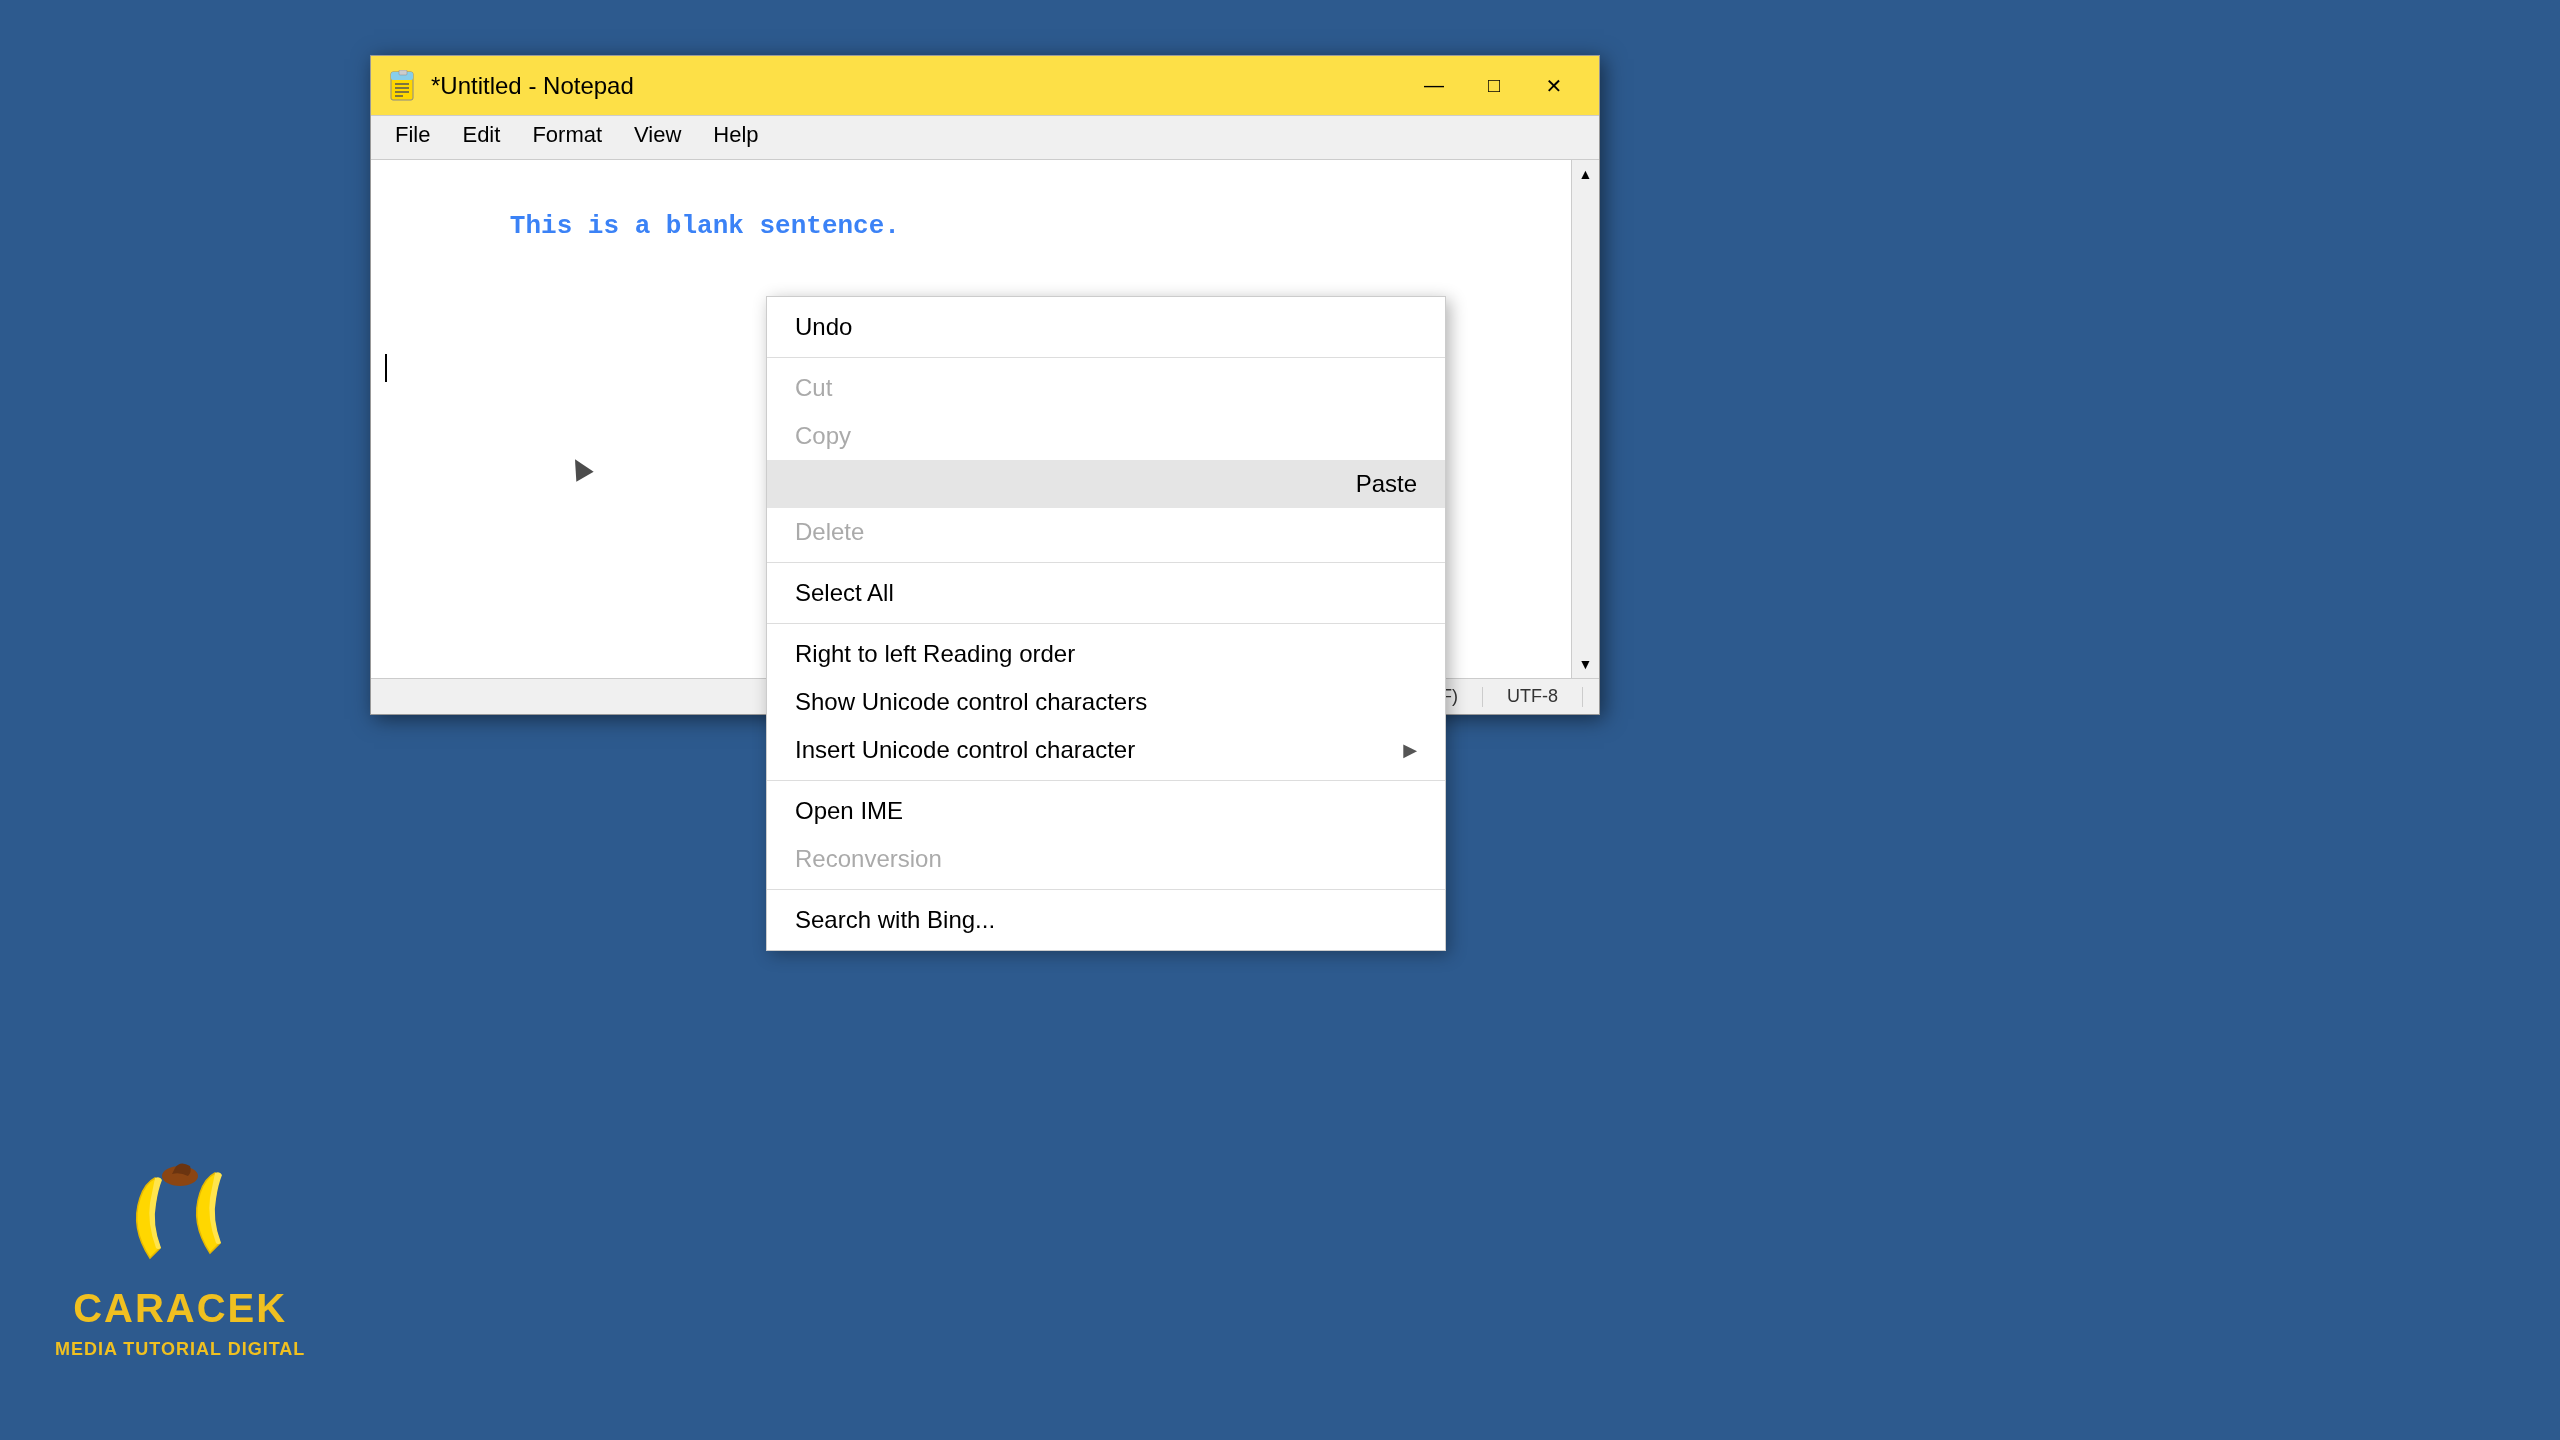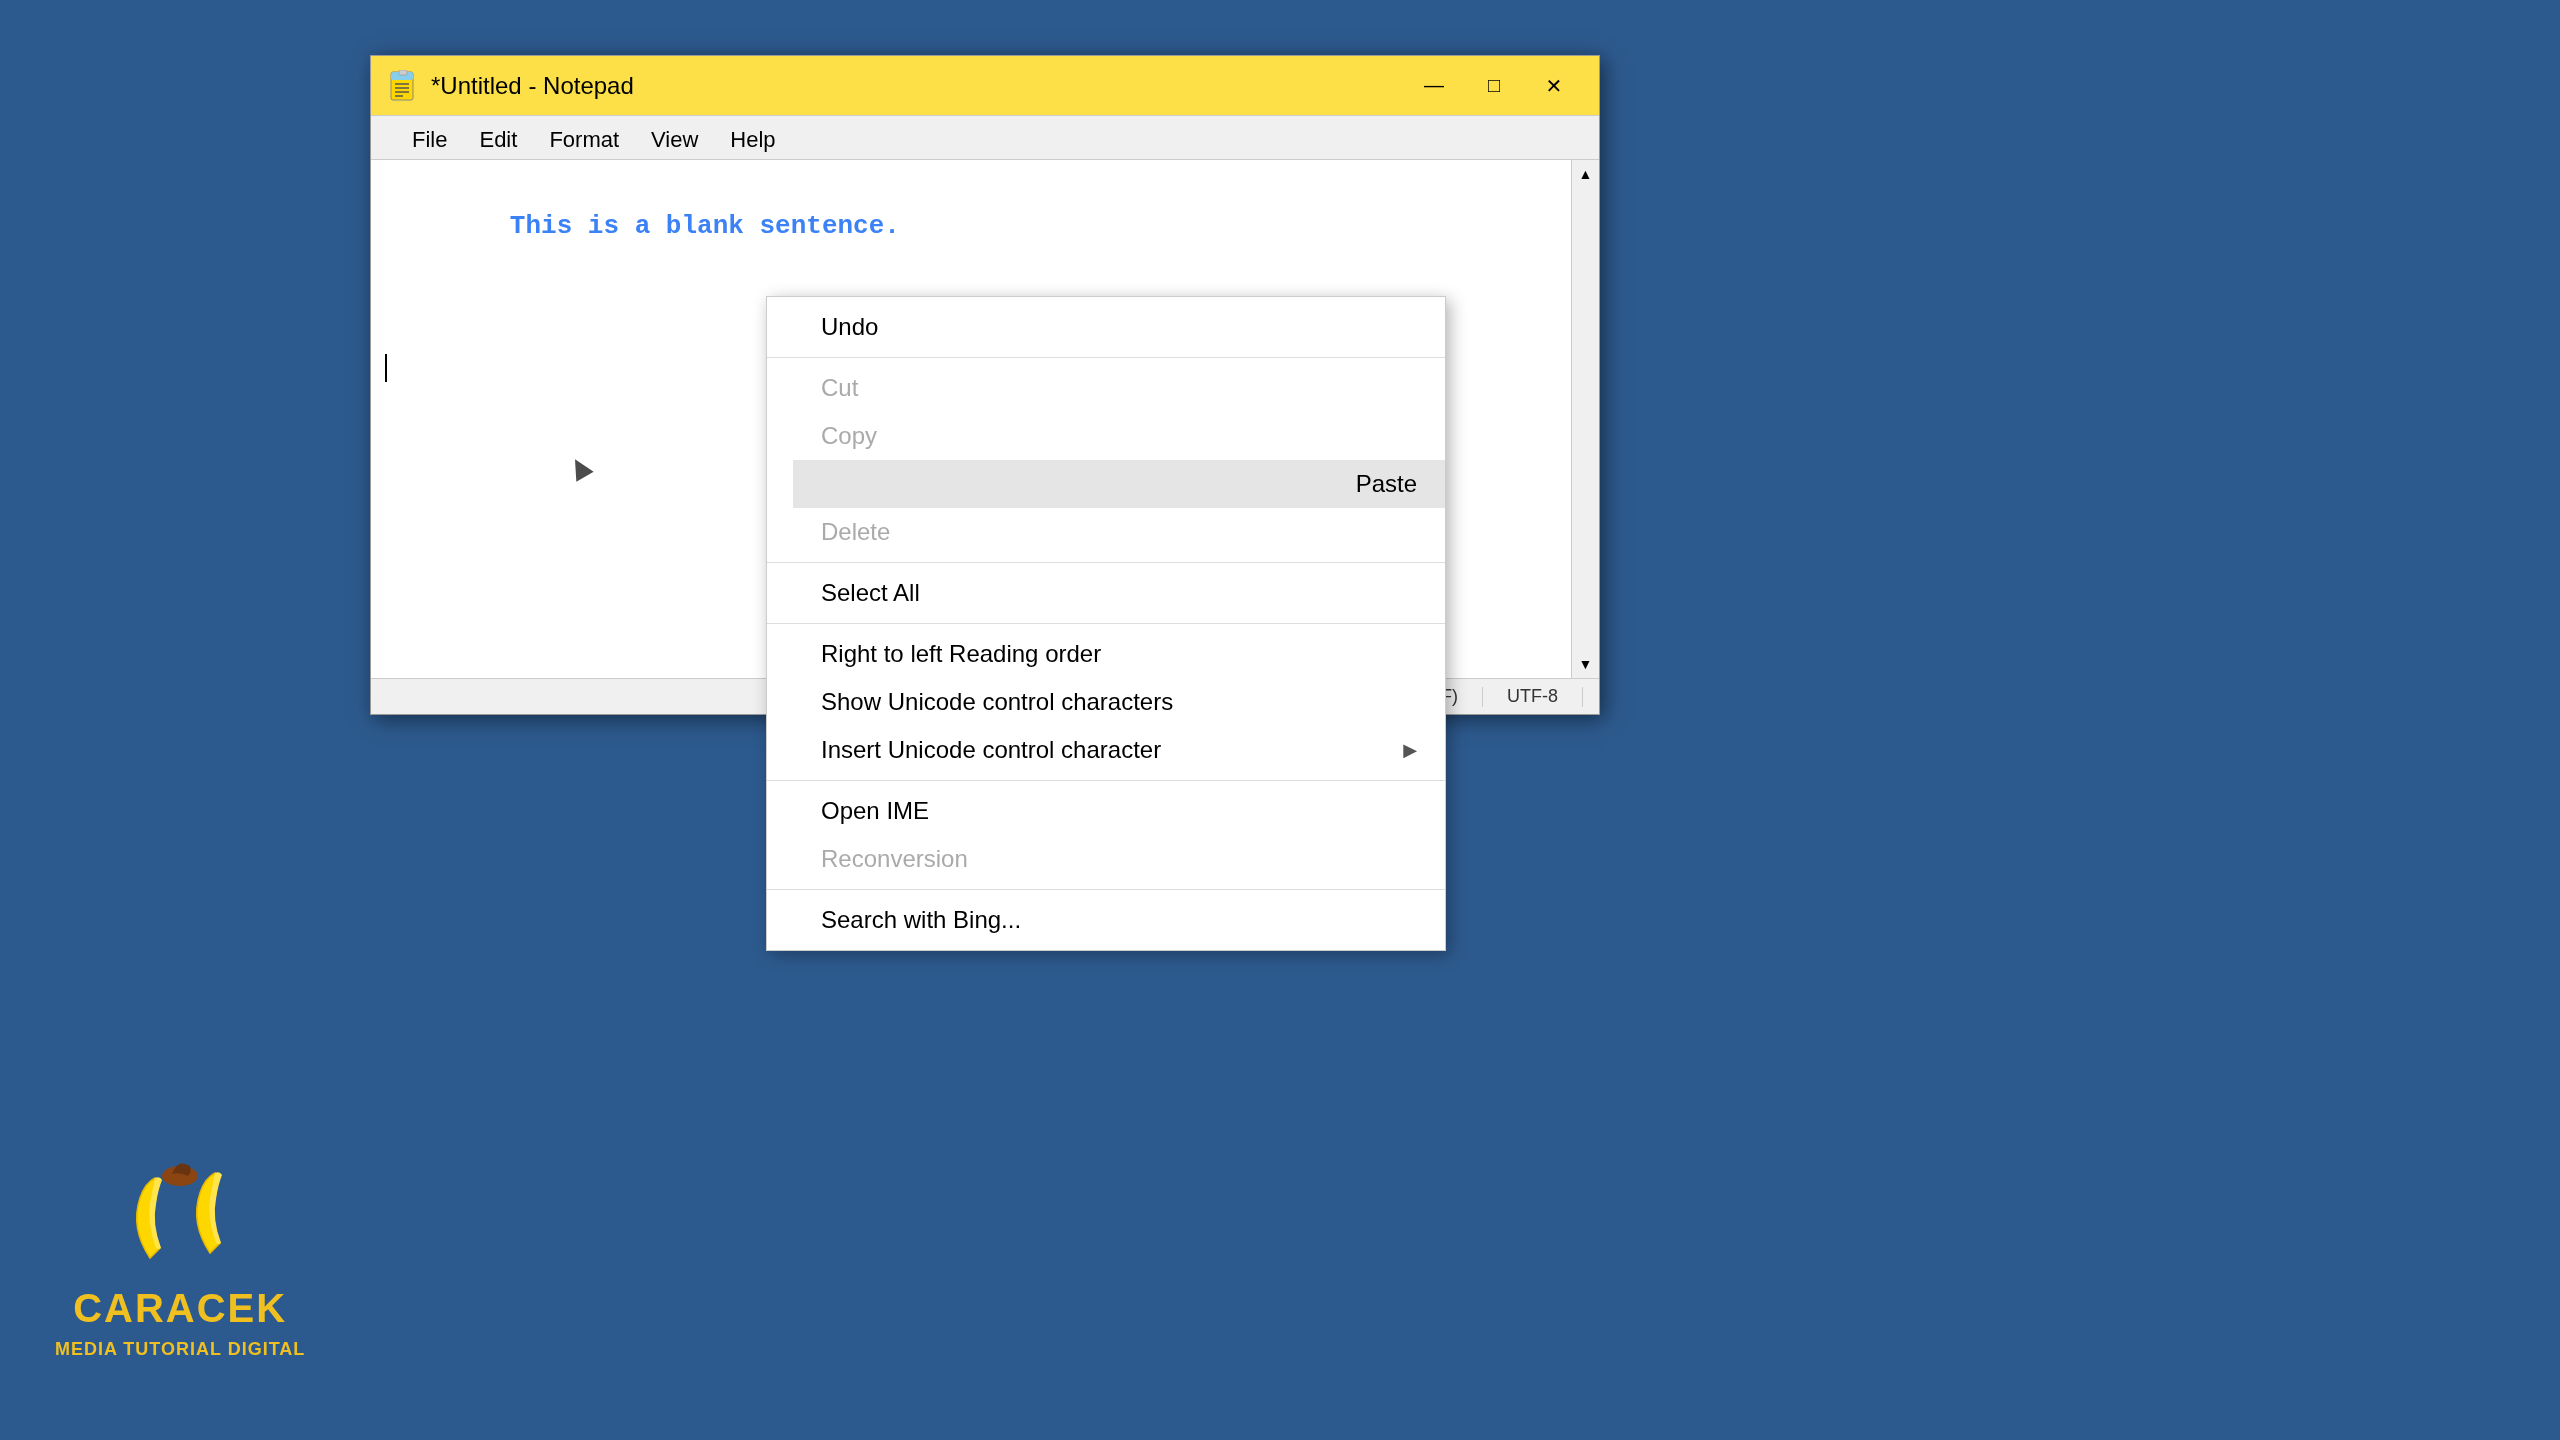--- a/index.html
+++ b/index.html
@@ -78,22 +78,22 @@
       display: flex;
       align-items: center;
       justify-content: center;
       color: #000;
     }
 
     
     .menu-bar {
       height: 44px;
       display: flex;
-      align-items: flex-end;
-      padding: 0 25px;
+      align-items: flex-start;
+      padding: 0 8px;
       background: #f0f0f0;
       border-bottom: 1px solid #ccc;
       flex-shrink: 0;
     }
 
     .menu-item {
       padding: 6px 16px;
       font-size: 22px;
       color: #000;
       cursor: pointer;
@@ -190,21 +190,20 @@
     }
 
     .ctx-item {
       padding: 10px 28px;
       font-size: 24px;
       color: #000;
       cursor: pointer;
       display: flex;
       align-items: center;
       justify-content: space-between;
-      margin-left: 26px;
     }
 
     .ctx-item.highlighted {
       background: #e5e5e5;
       color: #000;
       justify-content: flex-end;
     }
 
     .ctx-item.disabled {
       color: #aaa;

